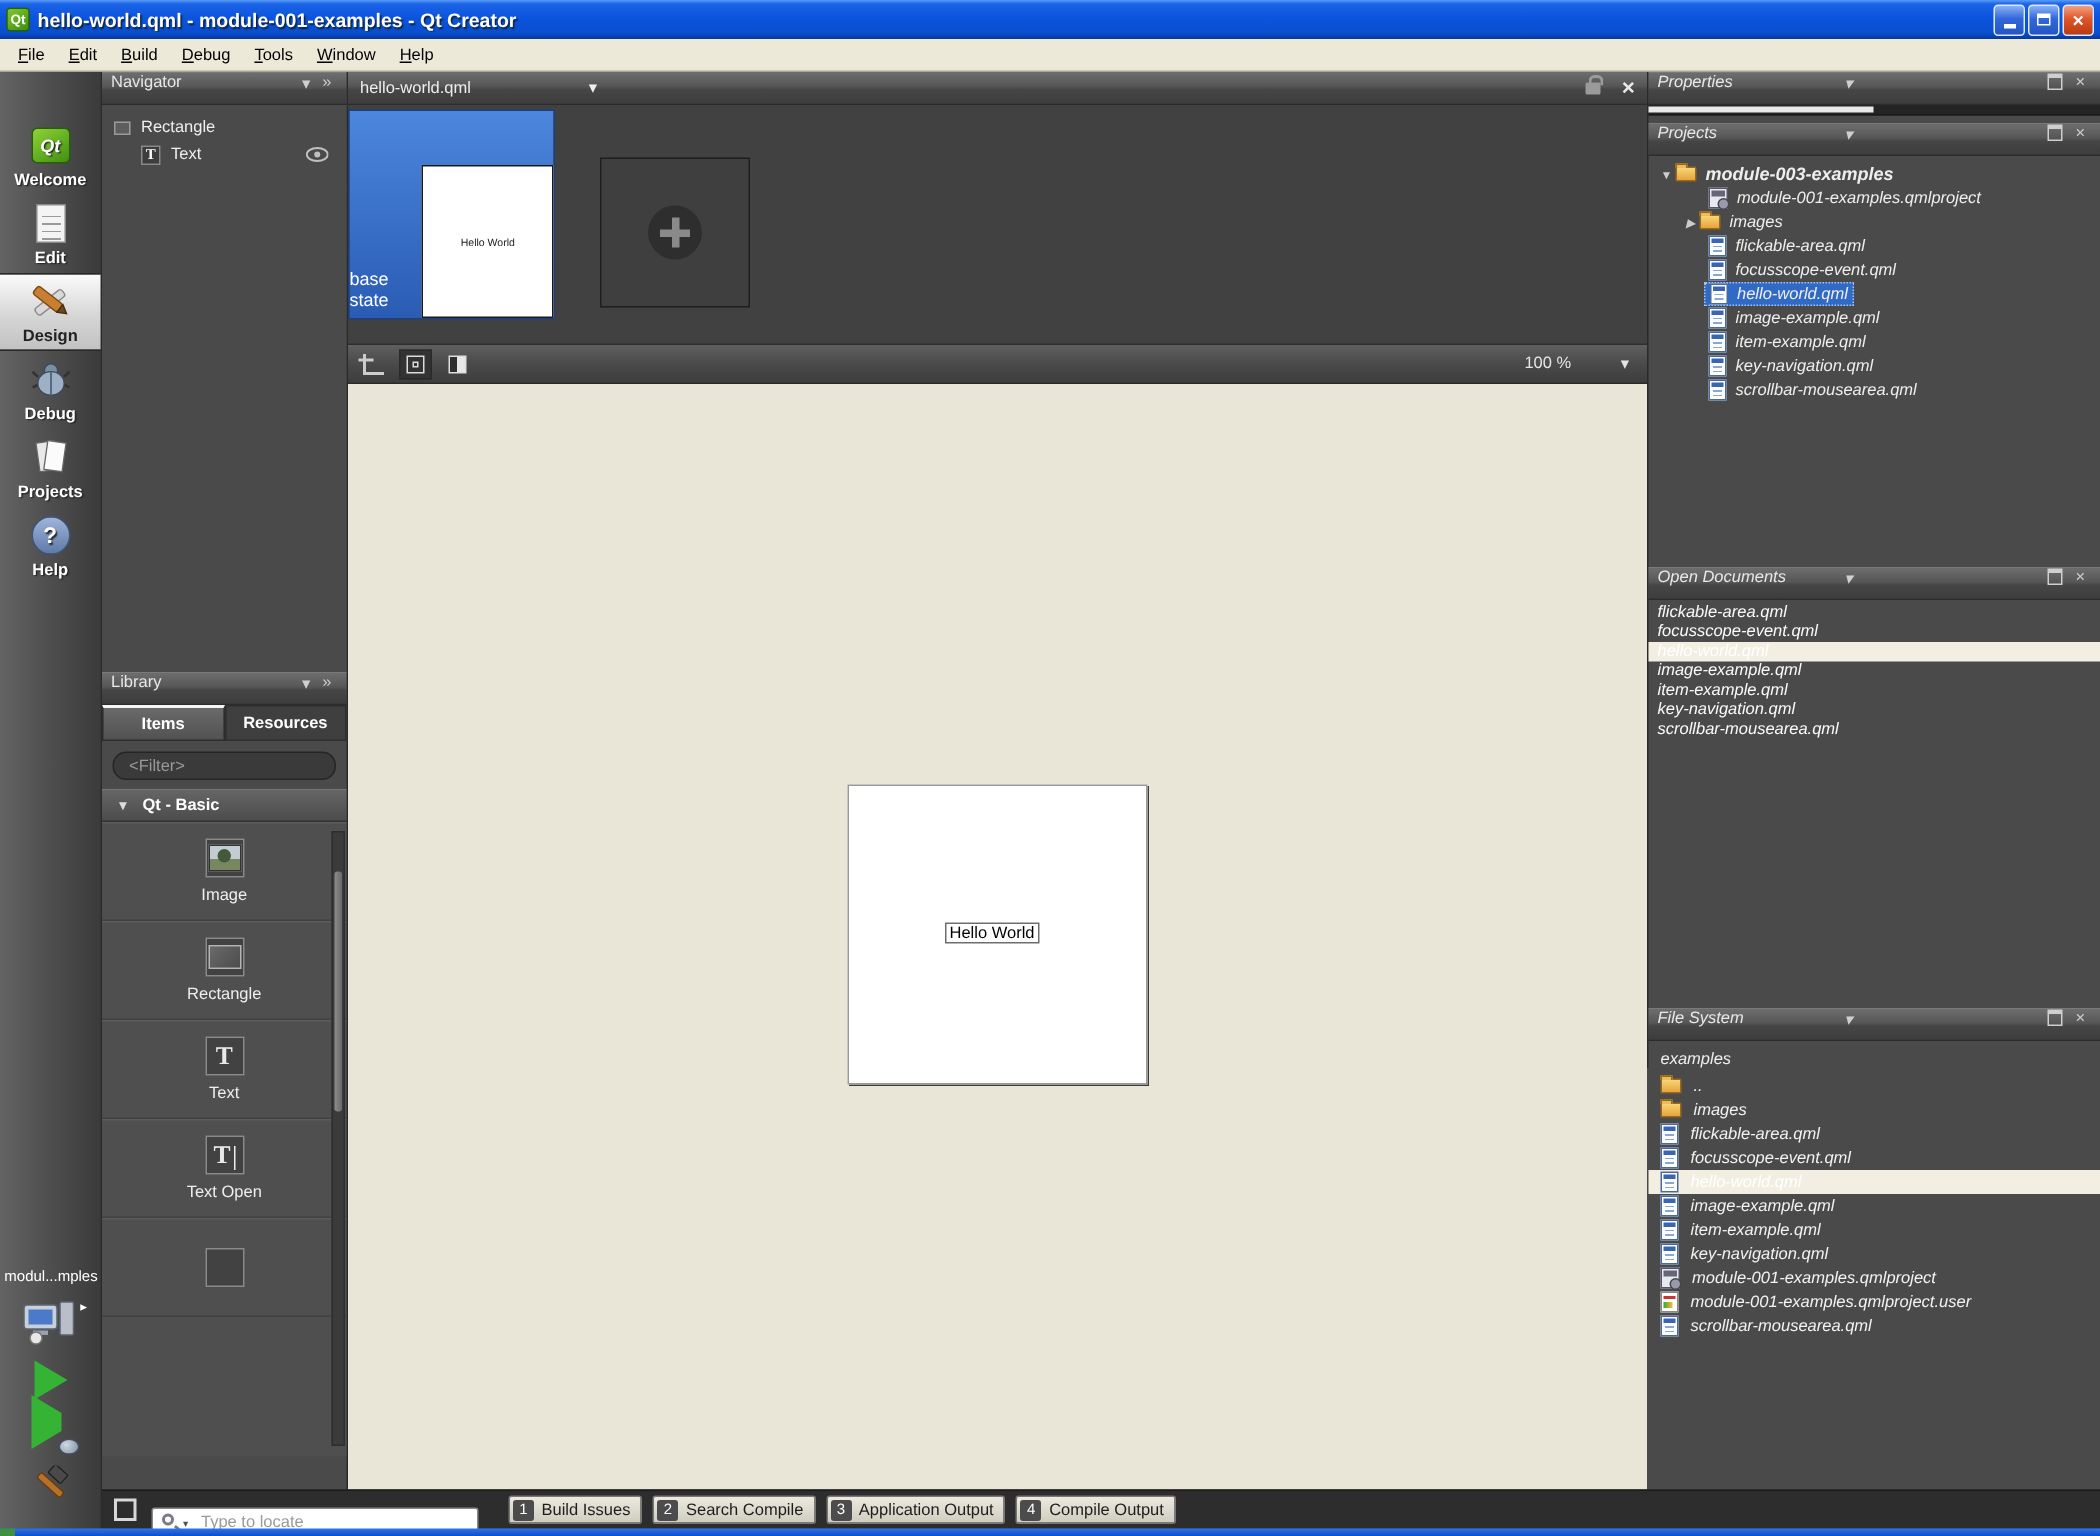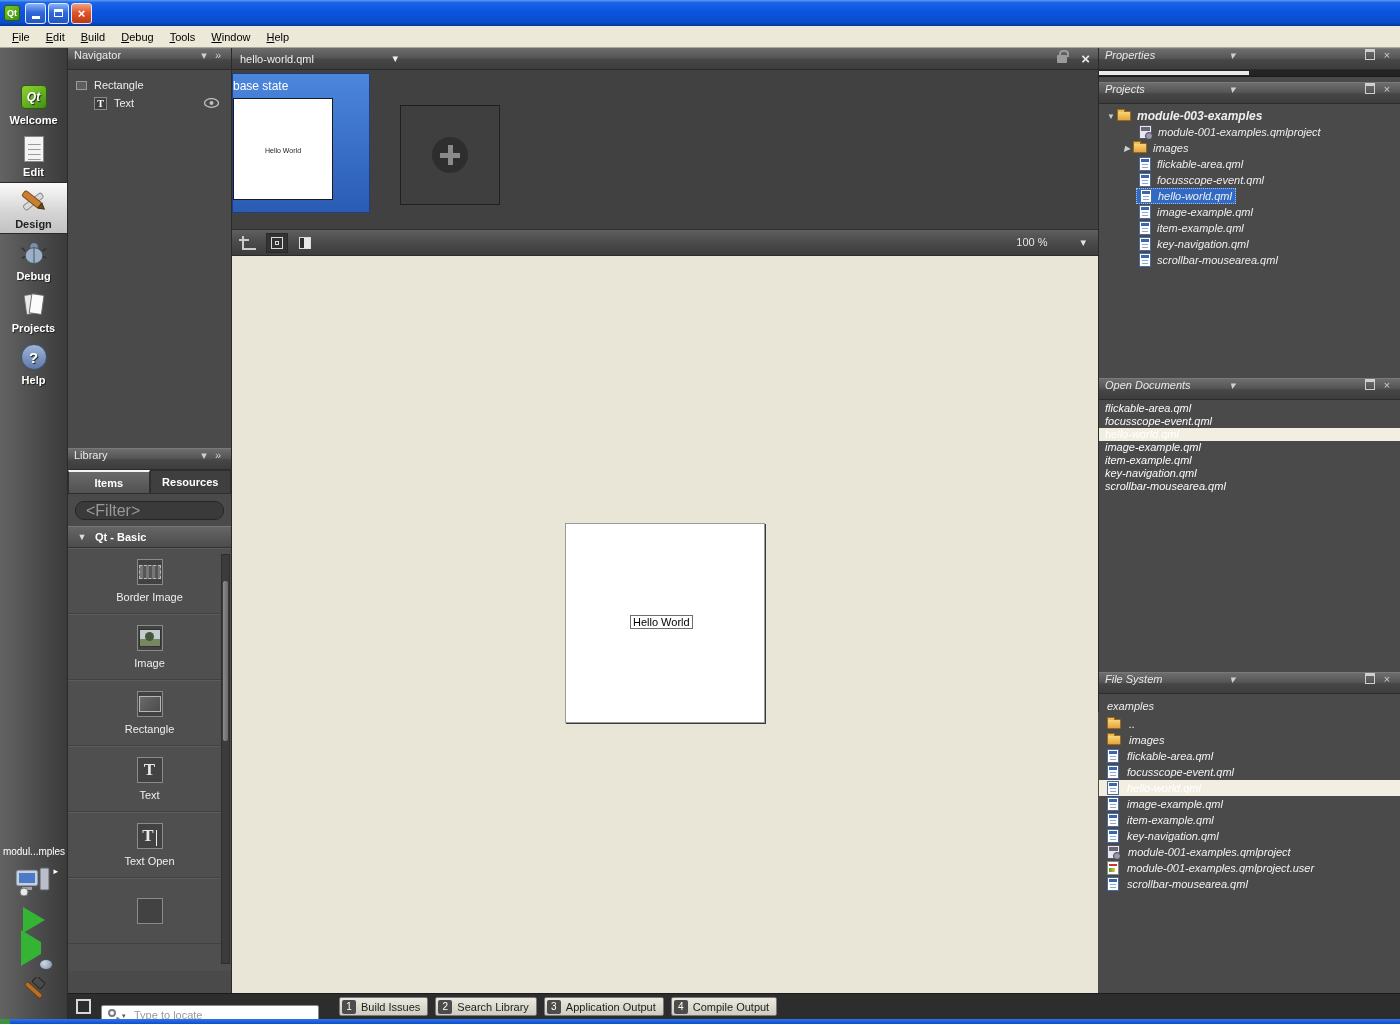--- a/index.html
+++ b/index.html
@@ -57,21 +57,21 @@
   .navrow.indent { padding-left:26px; }
   .rect-ic { width:11px; height:9px; border:1px solid #9a9a9a; background:#5e5e5e; margin-right:7px; }
   .t-ic { width:13px; height:13px; background:#3d3d3d; border:1px solid #8a8a8a; color:#fff; font-family:"Liberation Serif",serif; font-size:10px; font-weight:bold; display:flex; align-items:center; justify-content:center; margin-right:7px; }
   .eye { margin-left:auto; margin-right:12px; }
 
   
   .lib-tabs { height:24px; display:flex; }
   .libtab { flex:1; display:flex; align-items:center; justify-content:center; font-weight:bold; color:#fff; background:#3f3f3f; border:1px solid #2e2e2e; }
   .libtab.active { background:linear-gradient(180deg,#6a6a6a,#525252); border-top:2px solid #f5f5f5; }
   .filterwrap { padding:7px 7px 6px 7px; }
-  .filter { width:100%; height:19px; background:#3a3a3a; border:1px solid #262626; border-radius:9px; color:#aaa; font-size:16px; padding:0 10px; outline:none; }
+  .filter { width:100%; height:19px; background:#3a3a3a; border:1px solid #262626; border-radius:9px; color:#aaa; font-size:11px; padding:0 10px; outline:none; }
   .filter::placeholder { color:#999; }
   .libsection { height:22px; background:linear-gradient(180deg,#656565,#4c4c4c); border-top:1px solid #757575; border-bottom:1px solid #333; display:flex; align-items:center; padding-left:8px; color:#fff; font-weight:bold; gap:7px; }
   .libsection .tw { font-size:9px; color:#ddd; }
   .liblist { position:relative; height:423px; overflow:hidden; background:#4f4f4f; }
   .libcell { height:66px; border-bottom:1px solid #414141; border-top:1px solid #5c5c5c; display:flex; flex-direction:column; align-items:center; justify-content:center; gap:6px; color:#eee; }
   .libico { width:26px; height:26px; background:#424242; border:1px solid #8a8a8a; display:flex; align-items:center; justify-content:center; }
   .ico-borderimg { width:22px; height:14px; border:1px dashed #bbb; background:repeating-linear-gradient(90deg,#777 0 3px,#555 3px 6px); }
   .ico-img { width:22px; height:18px; background:linear-gradient(180deg,#c3ccd2 0 55%,#77875f 55% 100%), #c3ccd2; border:1px solid #333; position:relative; }
   .ico-img::before { content:""; position:absolute; left:5px; top:2px; width:9px; height:9px; border-radius:50%; background:#44583a; }
   .ico-item { width:20px; height:20px; border:1px solid #aaa; background:repeating-linear-gradient(45deg,#9a9a9a 0 2px,#565656 2px 5px); }
@@ -83,21 +83,21 @@
 
   
   .editor { position:absolute; left:232px; top:48px; width:866px; height:945px; }
   .filebar { height:22px; background:linear-gradient(180deg,#6d6d6d,#565656 45%,#464646 55%,#3d3d3d); border-bottom:1px solid #2c2c2c; display:flex; align-items:center; padding:0 8px; color:#eee; }
   .filecombo { width:158px; display:flex; align-items:center; }
   .filecombo .fname { flex:1; }
   .lockic { width:10px; height:8px; background:#9a9a9a; border-radius:1px; position:relative; margin-right:14px; }
   .lockic::before { content:""; position:absolute; left:2px; top:-5px; width:6px; height:5px; border:2px solid #9a9a9a; border-bottom:none; border-radius:4px 4px 0 0; }
   .closex { color:#e8e8e8; font-size:15px; font-weight:bold; }
   .states { position:relative; height:160px; background:#414141; border-bottom:1px solid #2e2e2e; }
-  .basestate { position:absolute; left:0; top:3px; width:138px; height:140px; background:linear-gradient(180deg,#4c86dd,#2a5cb4); border:1px solid #1e3f7e; display:flex; flex-direction:column; align-items:flex-start; padding-top:5px; }
+  .basestate { position:absolute; left:0; top:3px; width:138px; height:140px; background:linear-gradient(180deg,#4c86dd,#2a5cb4); border:1px solid #1e3f7e; display:flex; flex-direction:row; align-items:flex-end; padding-top:5px; }
   .basestate .slabel { color:#fff; font-size:12px; margin-bottom:5px; }
   .statethumb { width:100px; height:102px; background:#fff; border:1px solid #1a1a1a; position:relative; }
   .statethumb .tinytext { position:absolute; left:0; right:0; top:48px; text-align:center; color:#222; font-size:7px; }
   .emptystate { position:absolute; left:168px; top:35px; width:100px; height:100px; background:#3f3f3f; border:1px solid #1f1f1f; display:flex; align-items:center; justify-content:center; }
   .pluscircle { width:36px; height:36px; border-radius:50%; background:#2e2e2e; position:relative; }
   .pluscircle::before,.pluscircle::after { content:""; position:absolute; background:#8a8a8a; }
   .pluscircle::before { left:8px; top:16px; width:20px; height:5px; }
   .pluscircle::after { left:16px; top:8px; width:5px; height:20px; }
   .dtoolbar { height:26px; background:linear-gradient(180deg,#5f5f5f,#4a4a4a 50%,#3d3d3d); border-bottom:1px solid #2a2a2a; display:flex; align-items:center; padding:0 6px; gap:6px; }
   .dtool { width:22px; height:20px; display:flex; align-items:center; justify-content:center; border:1px solid transparent; }
@@ -160,20 +160,21 @@
 
   svg { display:block; }
 </style>
 </head>
 <body>
 
 <div id="app">
 
   <div class="titlebar">
     <div class="appicon">Qt</div>
+    <div class="ttext">hello-world.qml - module-001-examples - Qt Creator</div>
     <div class="winbtns">
       <div class="winbtn min">
           <i></i>
         </div>
       <div class="winbtn restore">
           <i></i>
         </div>
       <div class="winbtn close">×</div>
     </div>
   </div>
@@ -307,26 +308,20 @@
     <div class="filterwrap">
       <input class="filter" placeholder="&lt;Filter&gt;" style="">
     </div>
     <div class="libsection">
       <span class="tw">▼</span>
       <span>Qt - Basic</span>
     </div>
     <div class="liblist">
       <div class="libcell">
         <span class="libico">
-            <span class="ico-borderimg"></span>
-          </span>
-        <span>Border Image</span>
-      </div>
-      <div class="libcell">
-        <span class="libico">
             <span class="ico-img"></span>
           </span>
         <span>Image</span>
       </div>
       <div class="libcell">
         <span class="libico">
             <span class="ico-rect"></span>
           </span>
         <span>Rectangle</span>
       </div>
@@ -555,21 +550,21 @@
       <span class="mag"></span>
       <span class="magdrop">▾</span>
     </span>
     <span class="panes">
       <span class="panebtn">
         <span class="panenum">1</span>
         <span>Build Issues</span>
       </span>
       <span class="panebtn">
         <span class="panenum">2</span>
-        <span>Search Library</span>
+        <span>Search Compile</span>
       </span>
       <span class="panebtn">
         <span class="panenum">3</span>
         <span>Application Output</span>
       </span>
       <span class="panebtn">
         <span class="panenum">4</span>
         <span>Compile Output</span>
       </span>
     </span>

